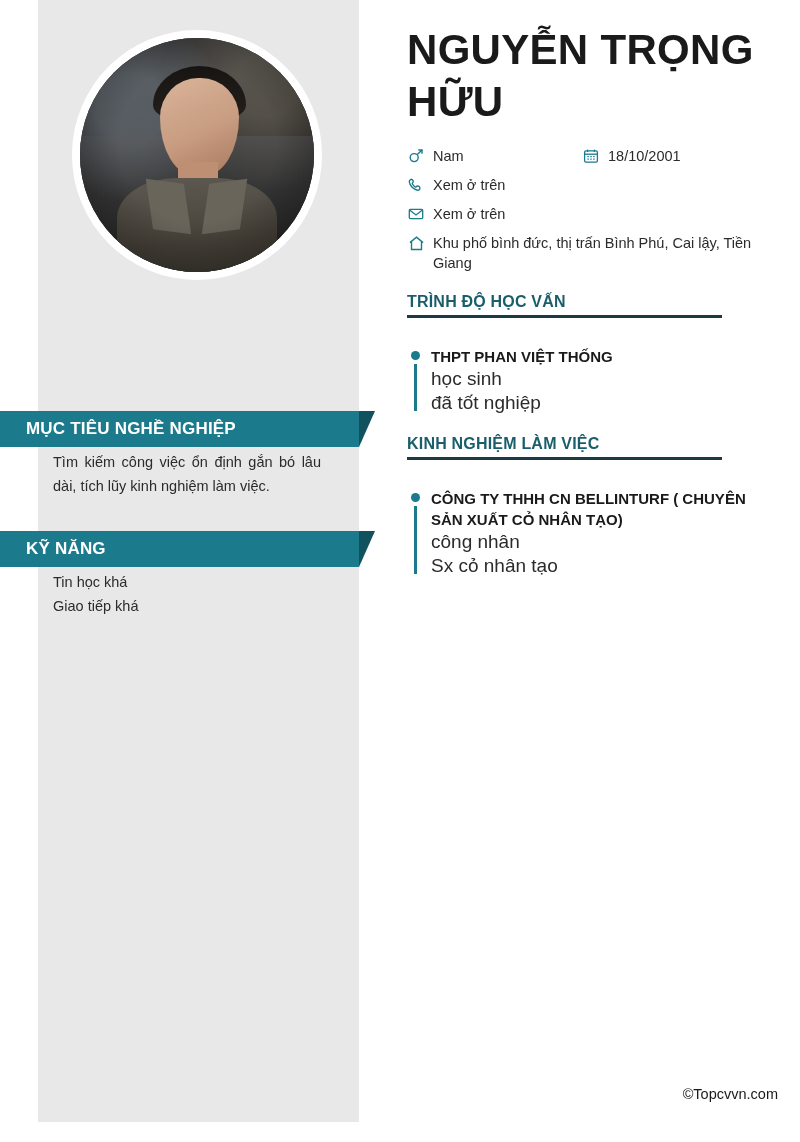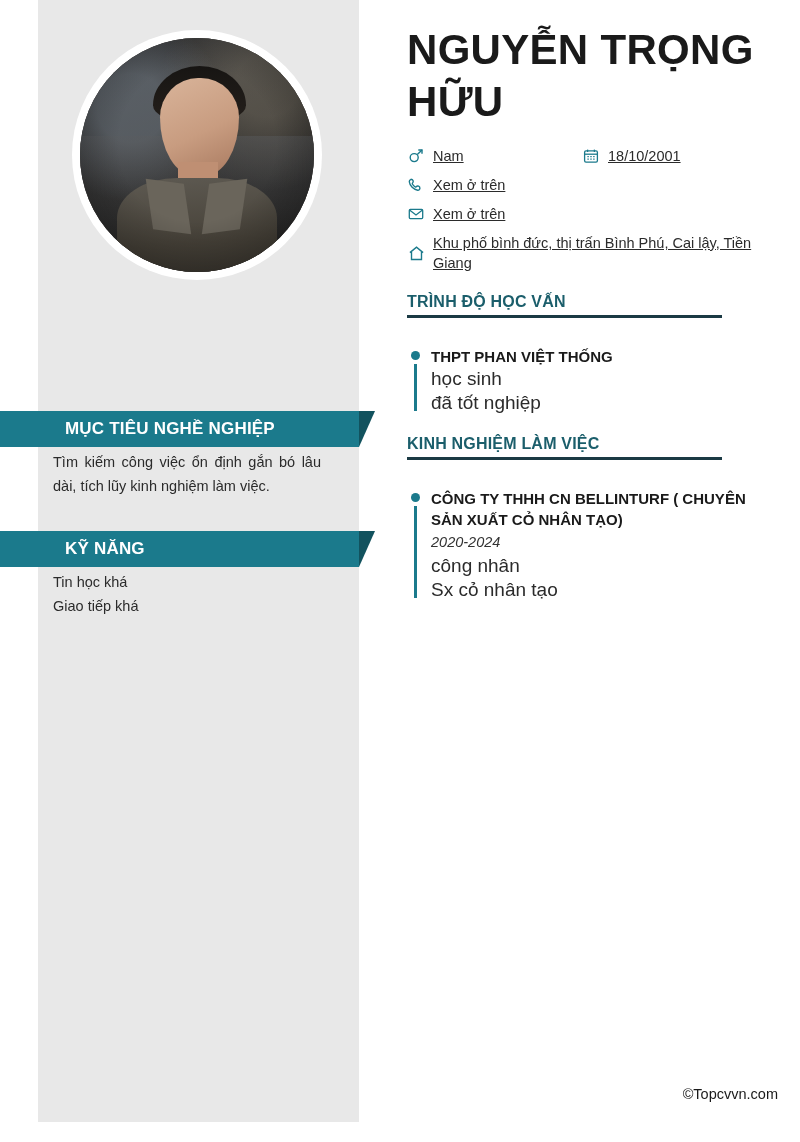--- a/index.html
+++ b/index.html
@@ -109,21 +109,21 @@
     left: 0;
     width: 359px;
     height: 36px;
     background: #1b7a8c;
     color: #ffffff;
     font-size: 17px;
     font-weight: bold;
     letter-spacing: .2px;
     display: flex;
     align-items: center;
-    padding-left: 65px;
+    padding-left: 26px;
   }
   .banner .tail {
     position: absolute;
     left: 359px;
     top: 0;
     width: 0; height: 0;
     border-left: 16px solid #12525e;
     border-bottom: 36px solid transparent;
   }
   #banner-goal { top: 411px; }
@@ -174,26 +174,25 @@
     margin-top: 18px;
     width: 370px;
   }
   .crow {
     display: flex;
     align-items: flex-start;
     margin-bottom: 9px;
   }
   .cell {
     display: flex;
-    align-items: center;
+    align-items: flex-start;
     gap: 8px;
     font-size: 14.5px;
     color: #2b2b2b;
     line-height: 20px;
-    text-decoration: underline;
   }
   .cell.half { width: 175px; flex: 0 0 175px; }
   .cell.full { width: 365px; }
   .ico {
     width: 18px; height: 20px;
     flex: 0 0 18px;
     color: #1b7a8c;
     display: flex; align-items: center; justify-content: center;
   }
   .ico svg { display: block; }
@@ -380,21 +379,20 @@
     </div>
 
     <div class="sec-head">
       <span class="t">KINH NGHIỆM LÀM VIỆC</span>
       <div class="rule"></div>
     </div>
     <div class="entry">
       <span class="dot"></span>
       <span class="bar"></span>
       <div class="title">CÔNG TY THHH CN BELLINTURF ( CHUYÊN SẢN XUẤT CỎ NHÂN TẠO)</div>
-      <div class="years">2020-2024</div>
       <div class="line">công nhân</div>
       <div class="line">Sx cỏ nhân tạo</div>
     </div>
 
   </div>
 
   <div class="footer">©Topcvvn.com</div>
 
 </div>
 

